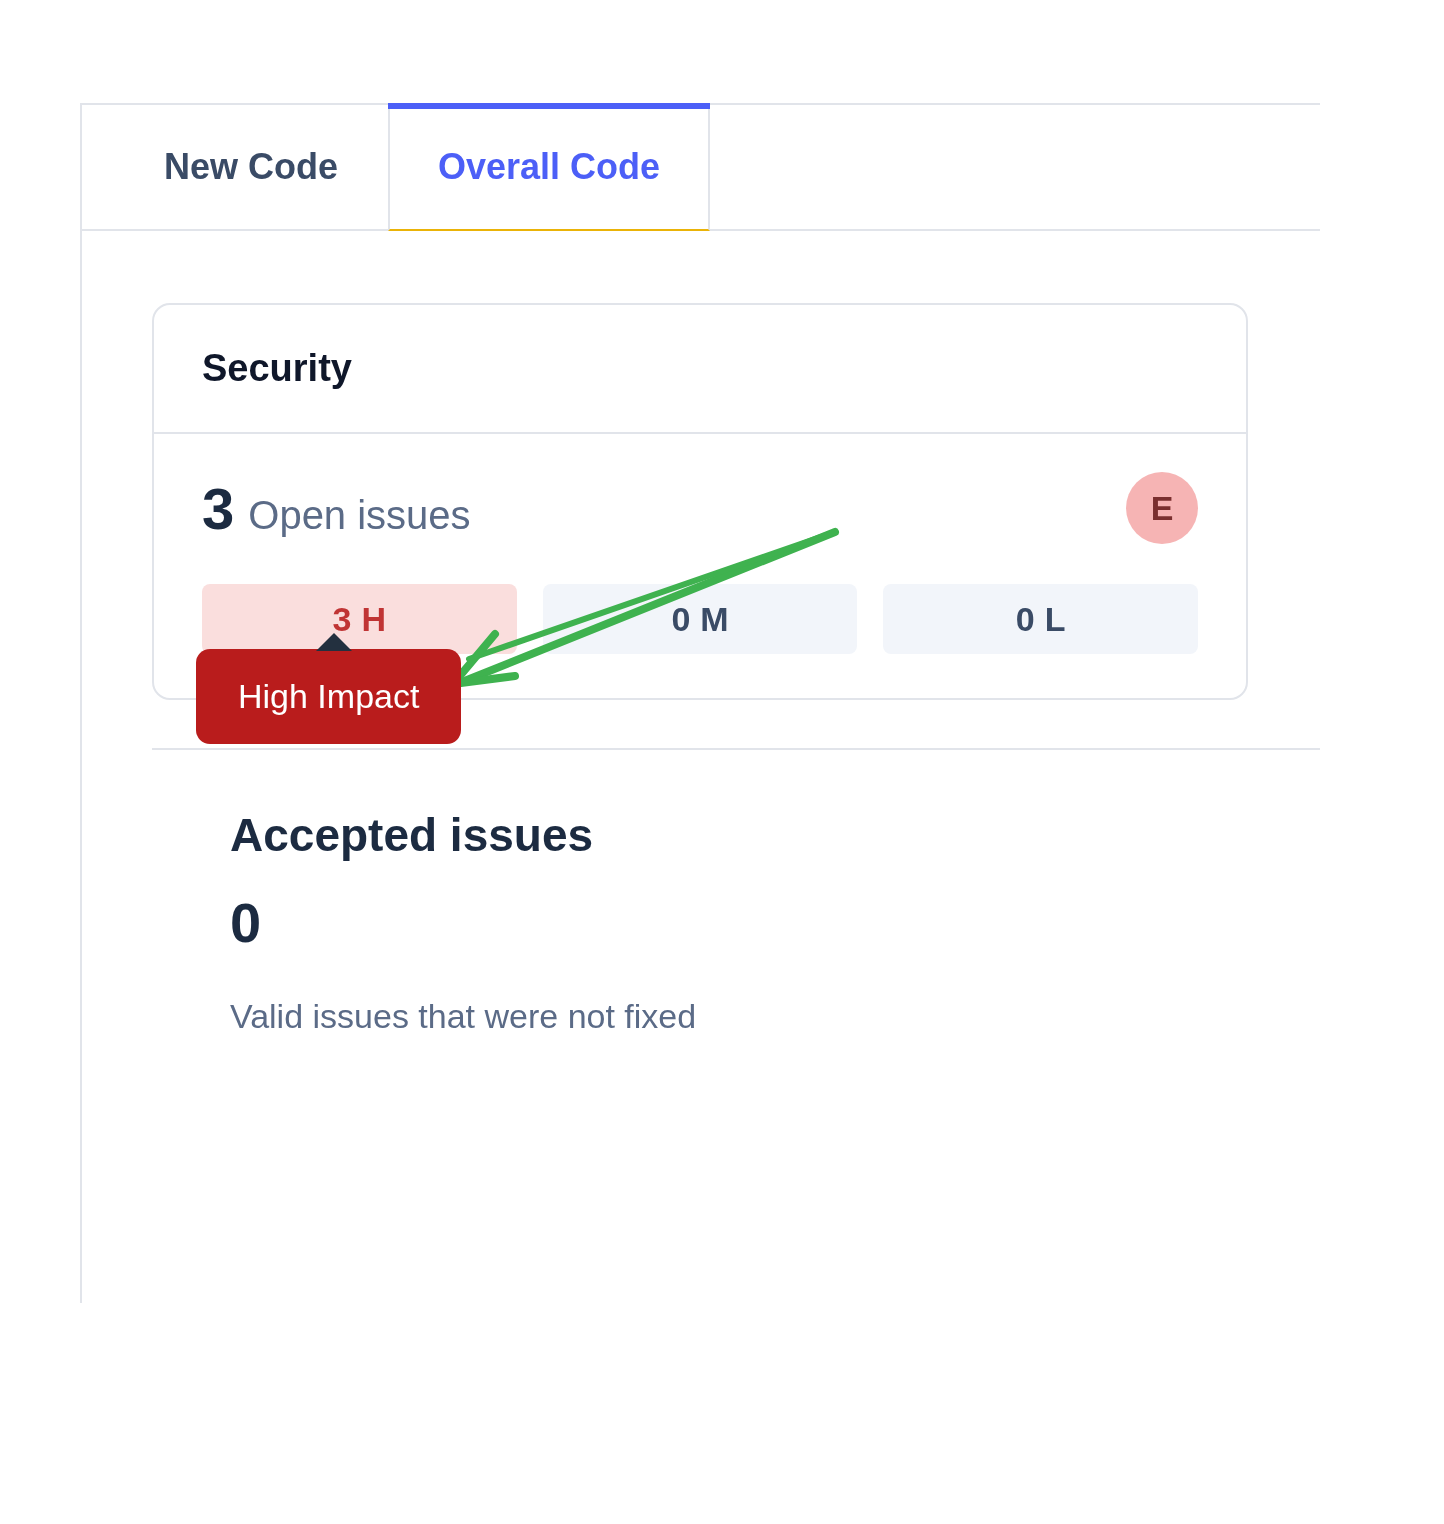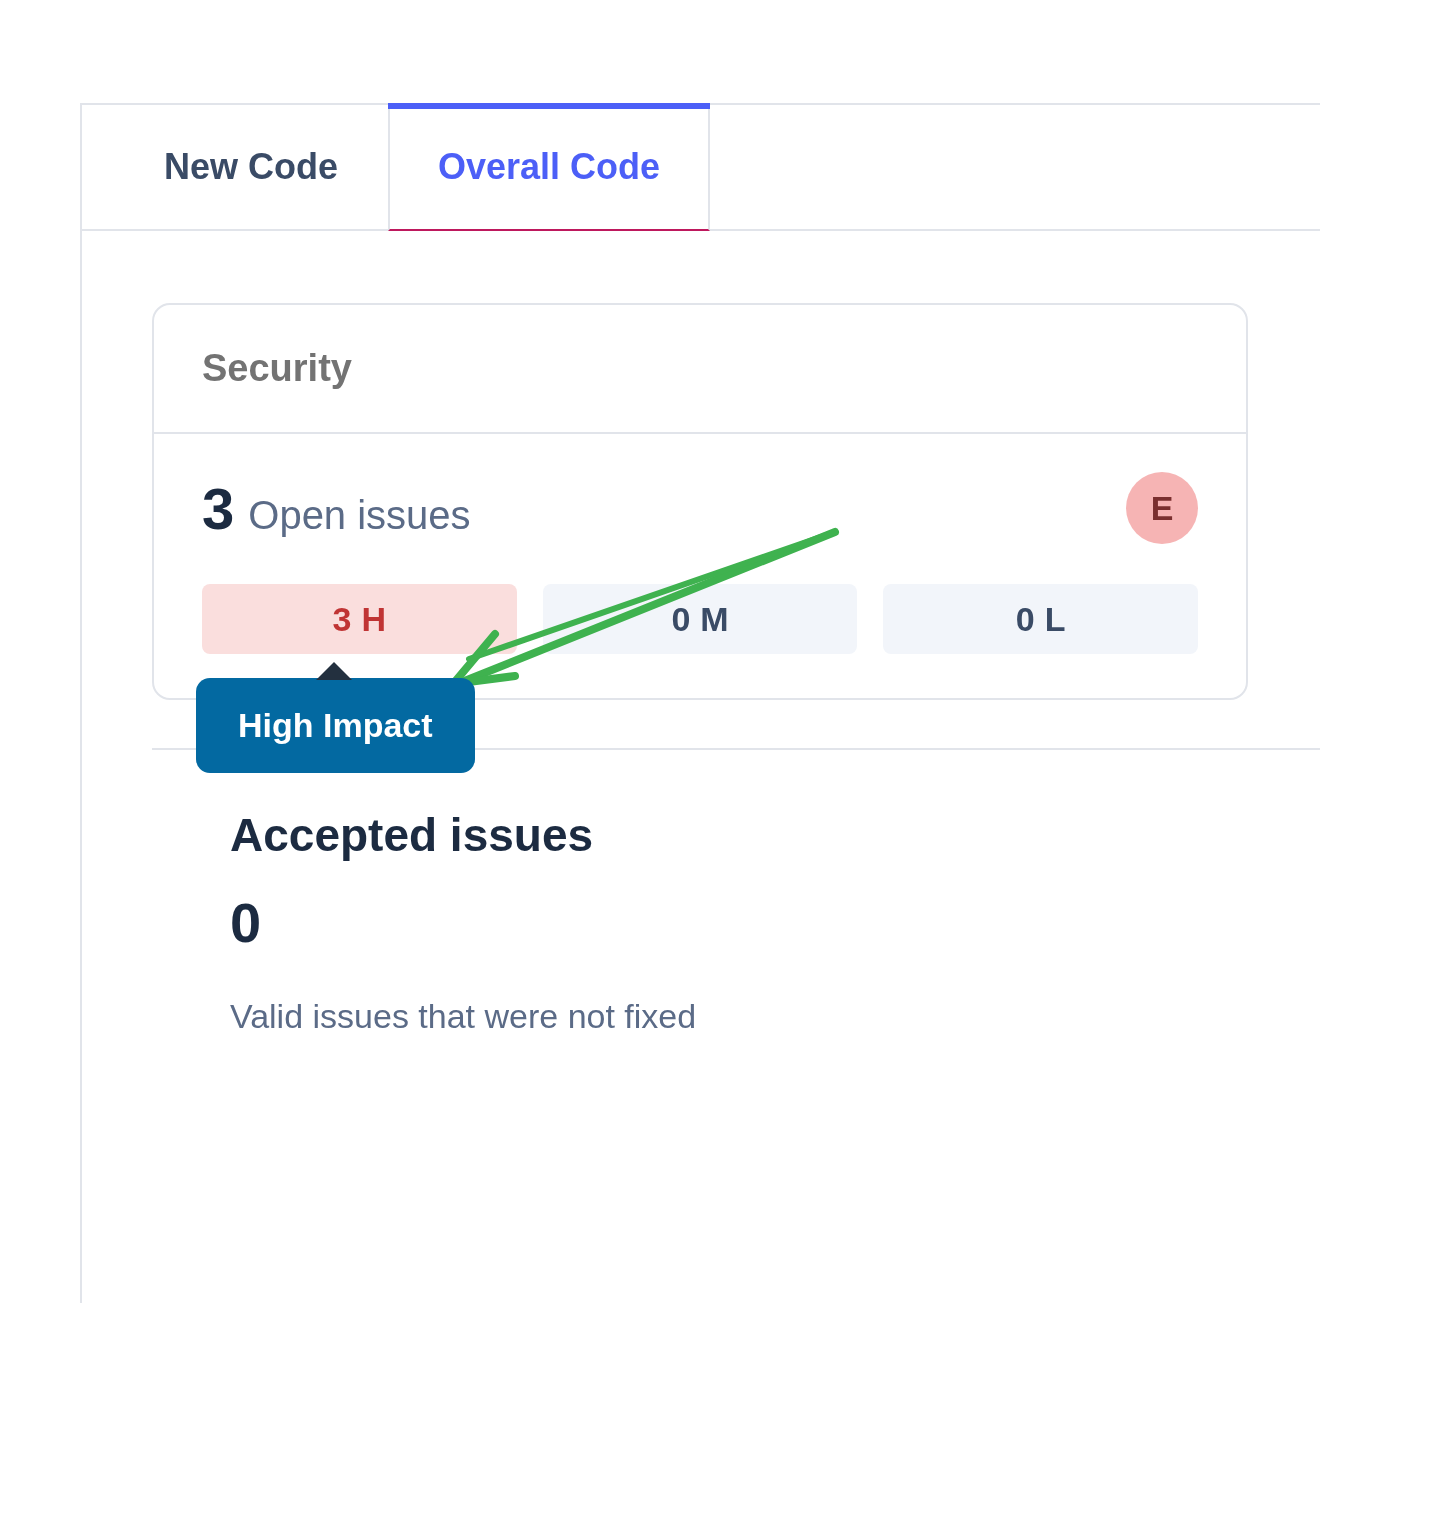--- a/index.html
+++ b/index.html
@@ -47,21 +47,21 @@
     position: relative;
     border-right: 2px solid transparent;
   }
   .tab:first-child {
     padding-left: 84px;
   }
   .tab.active {
     color: #4c5ff7;
     border-left: 2px solid #e1e4ea;
     border-right: 2px solid #e1e4ea;
-    border-bottom: 2px solid #be185d;
+    border-bottom: 2px solid #eab308;
     margin-bottom: -2px;
   }
   .tab.active::before {
     content: "";
     position: absolute;
     top: -2px;
     left: -2px;
     right: -2px;
     height: 6px;
     background: #4c5ff7;
@@ -73,21 +73,21 @@
     overflow: visible;
     position: relative;
   }
   .card-header {
     padding: 42px 48px;
     border-bottom: 2px solid #e1e4ea;
   }
   .card-header-title {
     font-size: 38px;
     font-weight: 600;
-    color: #737373;
+    color: #0f172a;
   }
   .card-body {
     padding: 38px 48px 44px 48px;
   }
   .open-row {
     display: flex;
     align-items: center;
     justify-content: space-between;
     margin-bottom: 40px;
   }
@@ -142,26 +142,26 @@
   .sev-med {
     background: #f2f5fa;
     color: #3a4b66;
   }
   .sev-low {
     background: #f2f5fa;
     color: #3a4b66;
   }
   .tooltip {
     position: absolute;
-    top: 94px;
+    top: 65px;
     left: -6px;
-    background: #0369a1;
+    background: #b91c1c;
     color: #ffffff;
     font-size: 34px;
-    font-weight: 700;
+    font-weight: 400;
     padding: 28px 42px;
     border-radius: 14px;
     white-space: nowrap;
     z-index: 10;
   }
   .tooltip::before {
     content: "";
     position: absolute;
     top: -16px;
     left: 120px;

